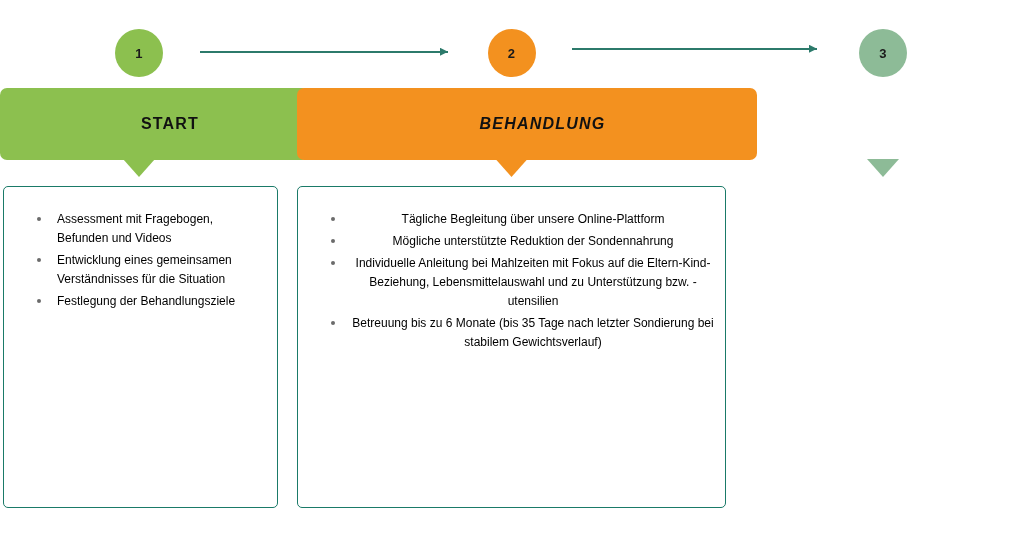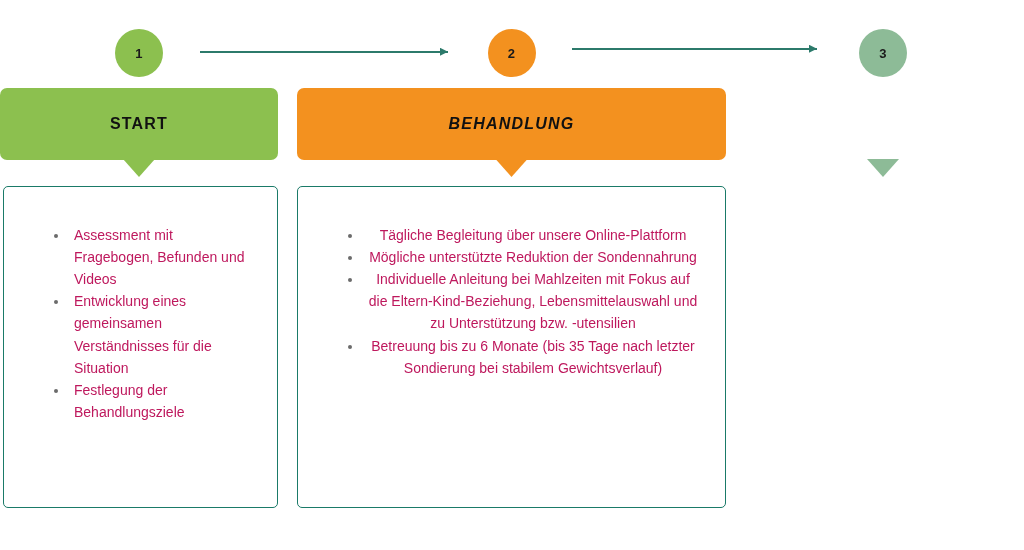--- a/index.html
+++ b/index.html
@@ -20,21 +20,21 @@
     width:48px;height:48px;border-radius:50%;
     display:flex;align-items:center;justify-content:center;
   }
   .step-number{
     font-size:13px;font-weight:bold;color:#1a1a1a;letter-spacing:0.5px;
   }
 
   .header-banner{
     position:absolute;top:88px;left:0;width:100%;height:72px;
     border-radius:7px;
-    display:flex;align-items:center;justify-content:center;
+    display:flex;align-items:center;justify-content:center;padding-left:31px;
   }
   .header-title{
     font-size:16px;font-weight:bold;color:#111111;letter-spacing:1.2px;
     text-transform:uppercase;
   }
   .header-tail{
     position:absolute;top:159px;left:50%;margin-left:-16px;
     width:32px;height:18px;
     -webkit-clip-path:polygon(0 0,100% 0,50% 100%);
     clip-path:polygon(0 0,100% 0,50% 100%);
@@ -44,23 +44,23 @@
     position:absolute;top:186px;left:0;width:100%;height:322px;
     box-sizing:border-box;
     border:1.5px solid #1a7a68;
     border-radius:5px;
     padding:20px 10px 10px 12px;
     overflow:hidden;
   }
   .col-1 .content-box{left:3px;width:275px;}
 
   .bullet-list{
-    margin:17px;padding:0 0 0 36px;
+    margin:0;padding:0 0 0 36px;
     list-style:disc outside;
-    font-size:14px;line-height:1.58;color:#be185d;
+    font-size:12px;line-height:1.58;color:#000000;
   }
   .bullet-list li{padding-left:5px;margin:0;}
   .bullet-list li::marker{color:#6b6b6b;font-size:14px;}
 
   .connector{position:absolute;top:0;left:0;}
   .connector .line{position:absolute;top:0;left:0;height:1.6px;}
   .connector .head{
     position:absolute;top:-3.2px;right:0;width:8px;height:8px;
     -webkit-clip-path:polygon(0 0,100% 50%,0 100%);
     clip-path:polygon(0 0,100% 50%,0 100%);

